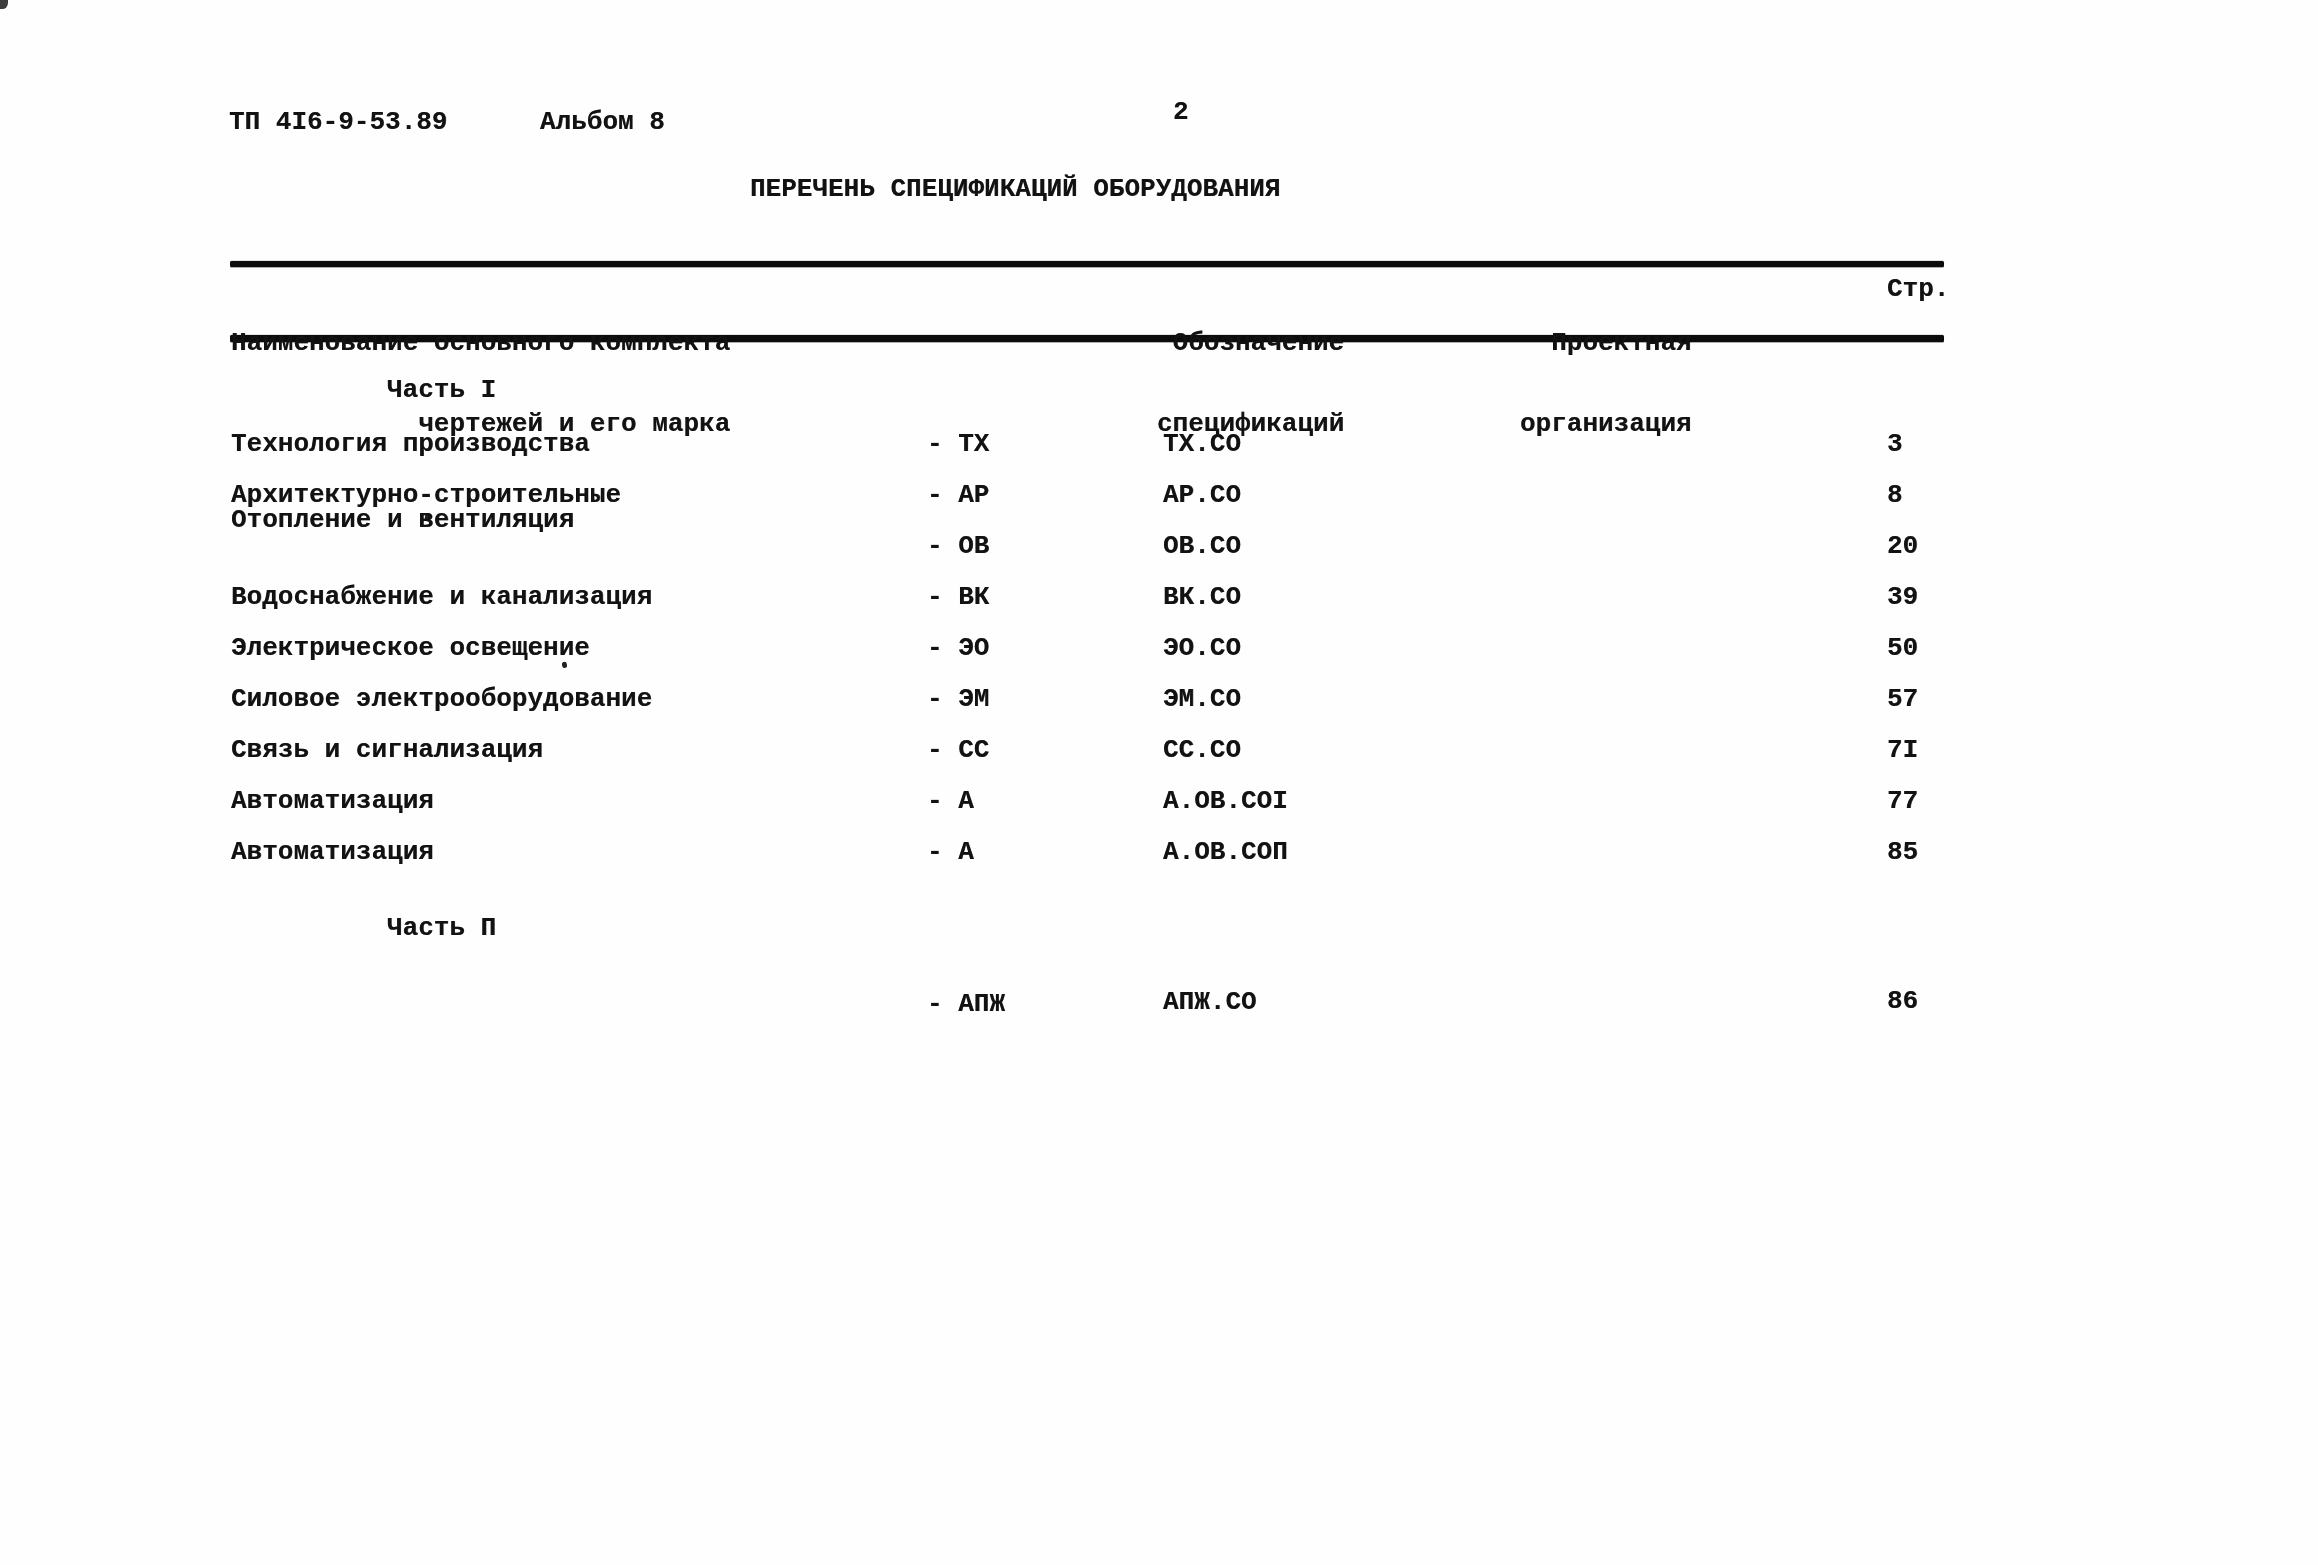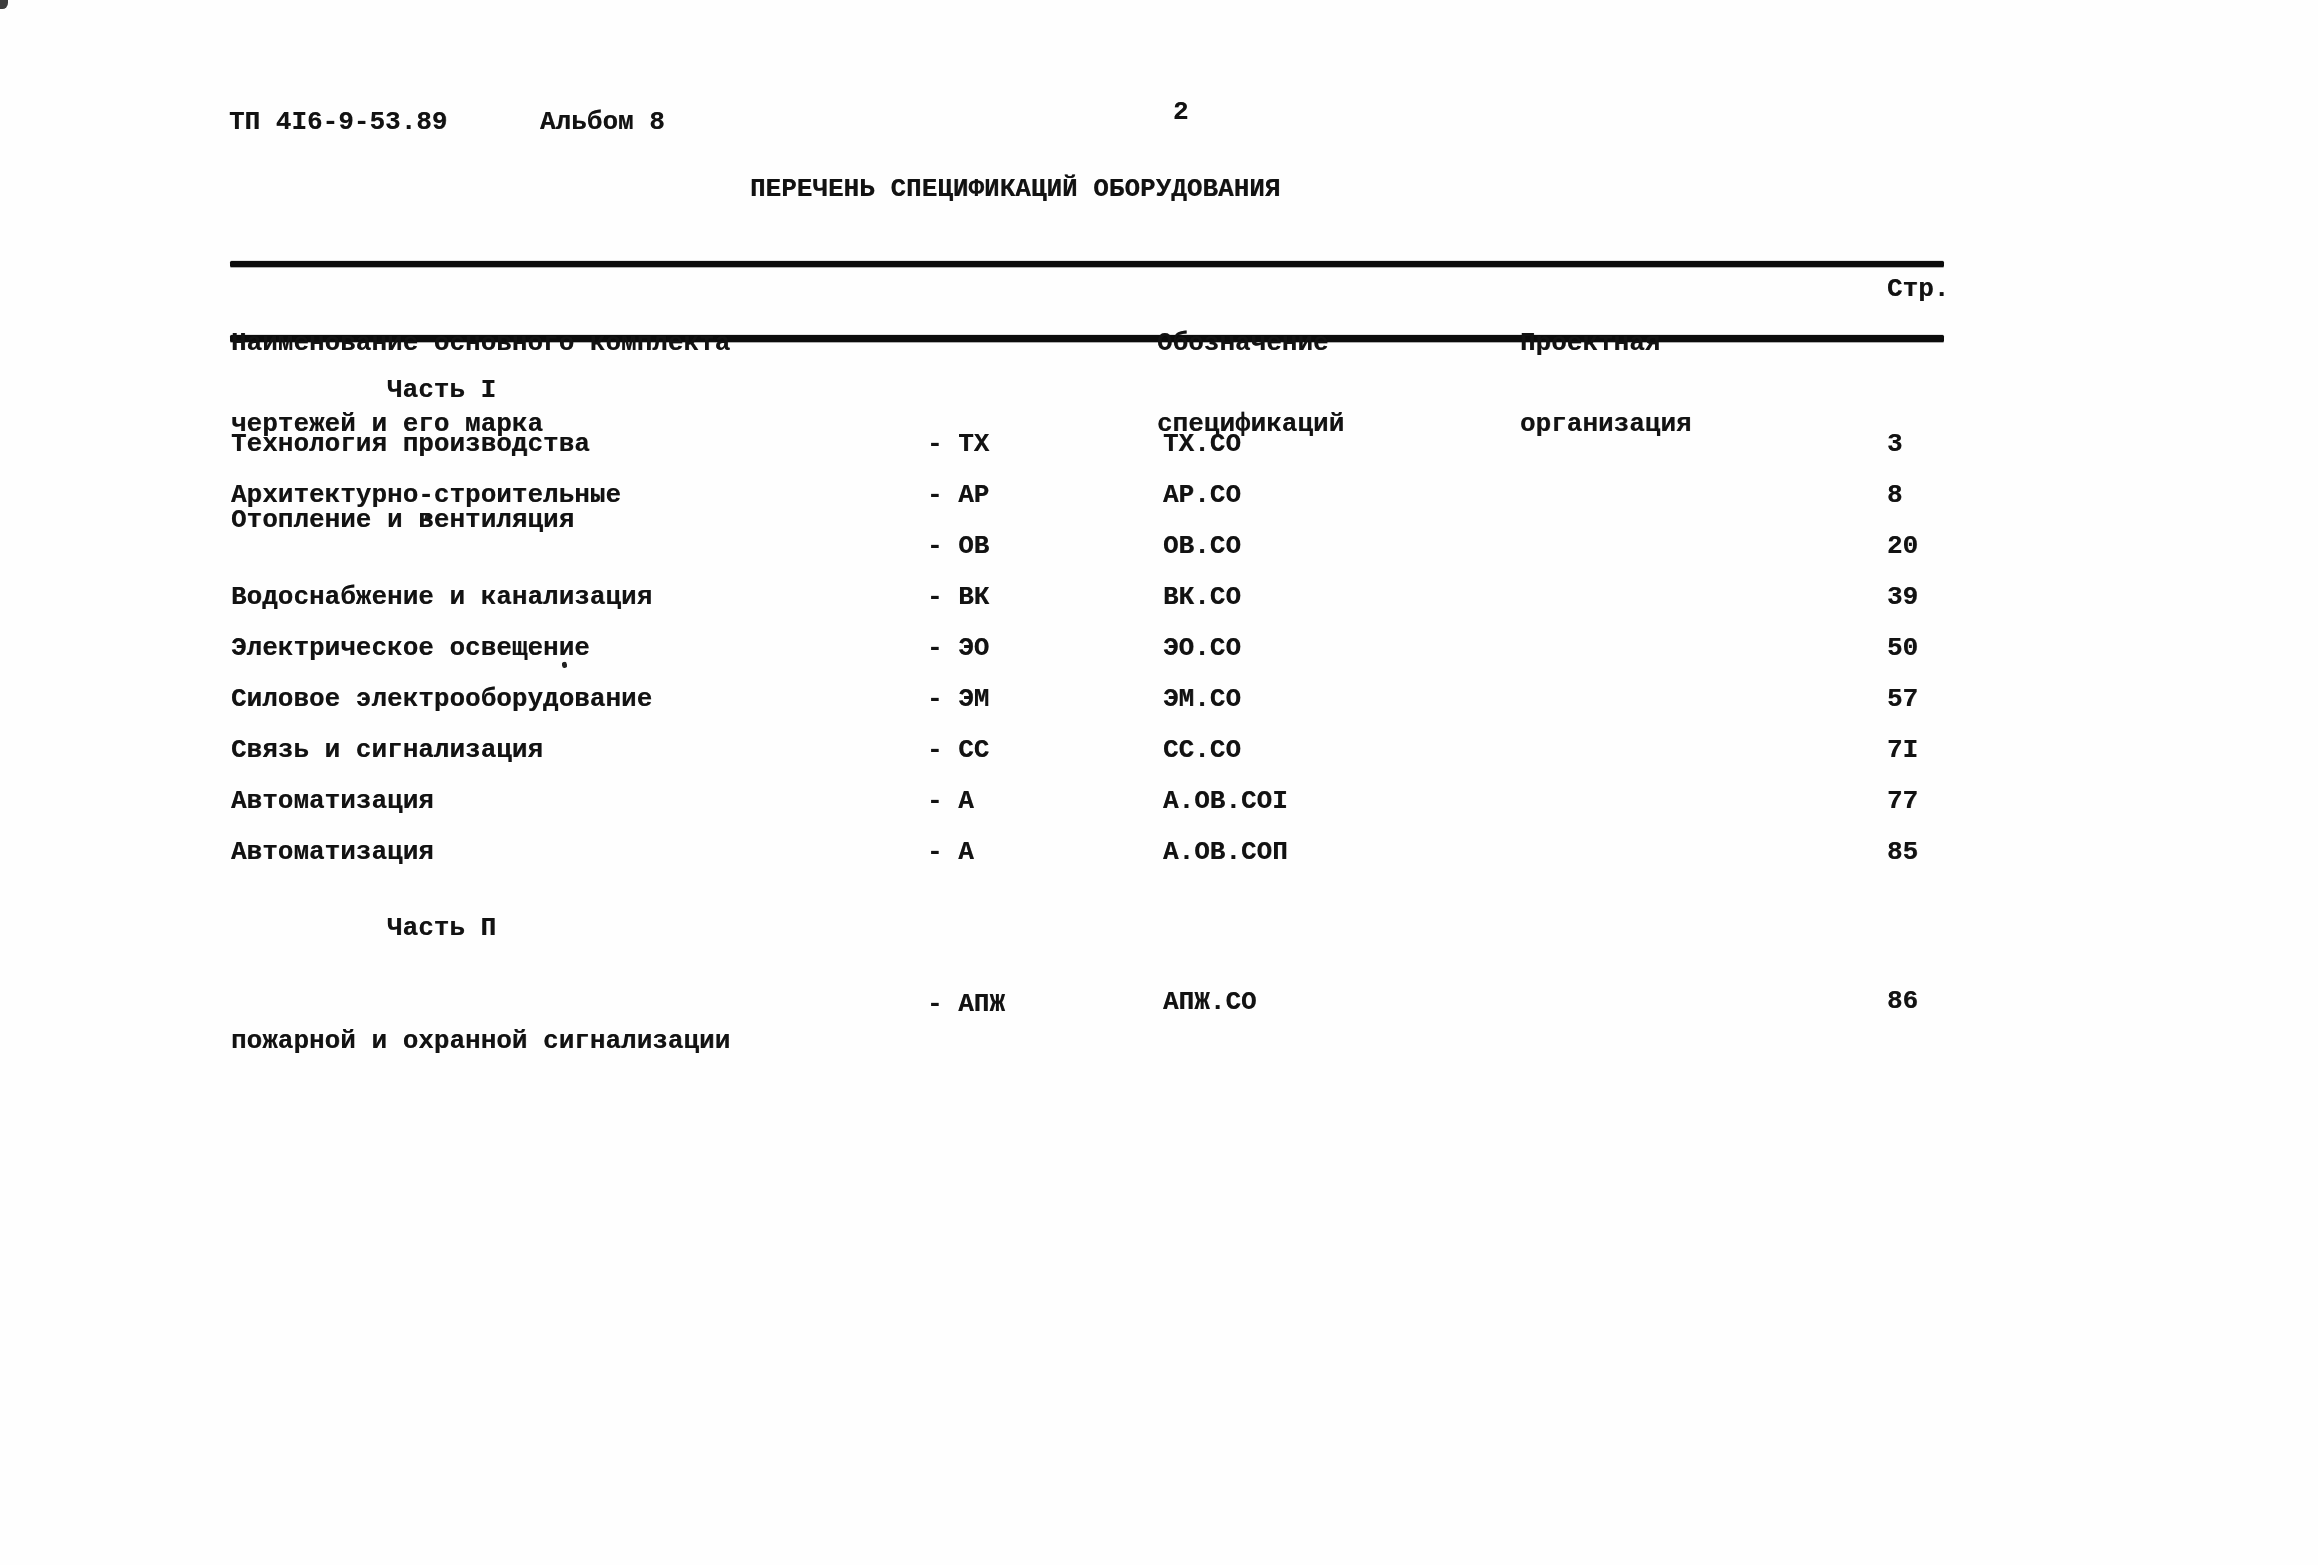--- a/index.html
+++ b/index.html
@@ -20,21 +20,21 @@
     letter-spacing:0px;
     text-shadow:0.3px 0.3px 0.5px rgba(15,15,15,0.55);
   }
   
   .c-name  { left:231px; }
   .c-part  { left:387px; }
   .c-mark  { left:927px; }
   .c-des   { left:1163px; }
   .c-page  { left:1887px; }
   
-  .hdr2 { line-height:27px; }
+  .hdr2 { line-height:27px;text-align:right; }
   .rule {
     position:absolute;
     left:230px;
     width:1714px;
     background:#0c0c0c;
     border-radius:1.5px;
     box-shadow:0 1px 0.5px rgba(30,30,30,0.35), 0 -0.5px 0.5px rgba(30,30,30,0.25);
   }
   #rule-top    { top:261px; height:5.5px; }
   #rule-bottom { top:335px; height:7px; }
@@ -117,18 +117,17 @@
 <div class="abs c-page" style="top:785px;">77</div>
 
 <div class="abs c-name" style="top:836px;">Автоматизация</div>
 <div class="abs c-mark" style="top:836px;">- А</div>
 <div class="abs c-des" style="top:836px;">А.ОВ.СОП</div>
 <div class="abs c-page" style="top:836px;">85</div>
 
 <div class="abs c-part" style="top:912px;">Часть П</div>
 
 <div class="abs c-name" style="top:961px; line-height:32px;">
-  <div>пожарной и охранной сигнализации</div>
 </div>
 <div class="abs c-mark" style="top:988px;">- АПЖ</div>
 <div class="abs c-des" style="top:986px;">АПЖ.СО</div>
 <div class="abs c-page" style="top:985px;">86</div>
 
 
 </body></html>

